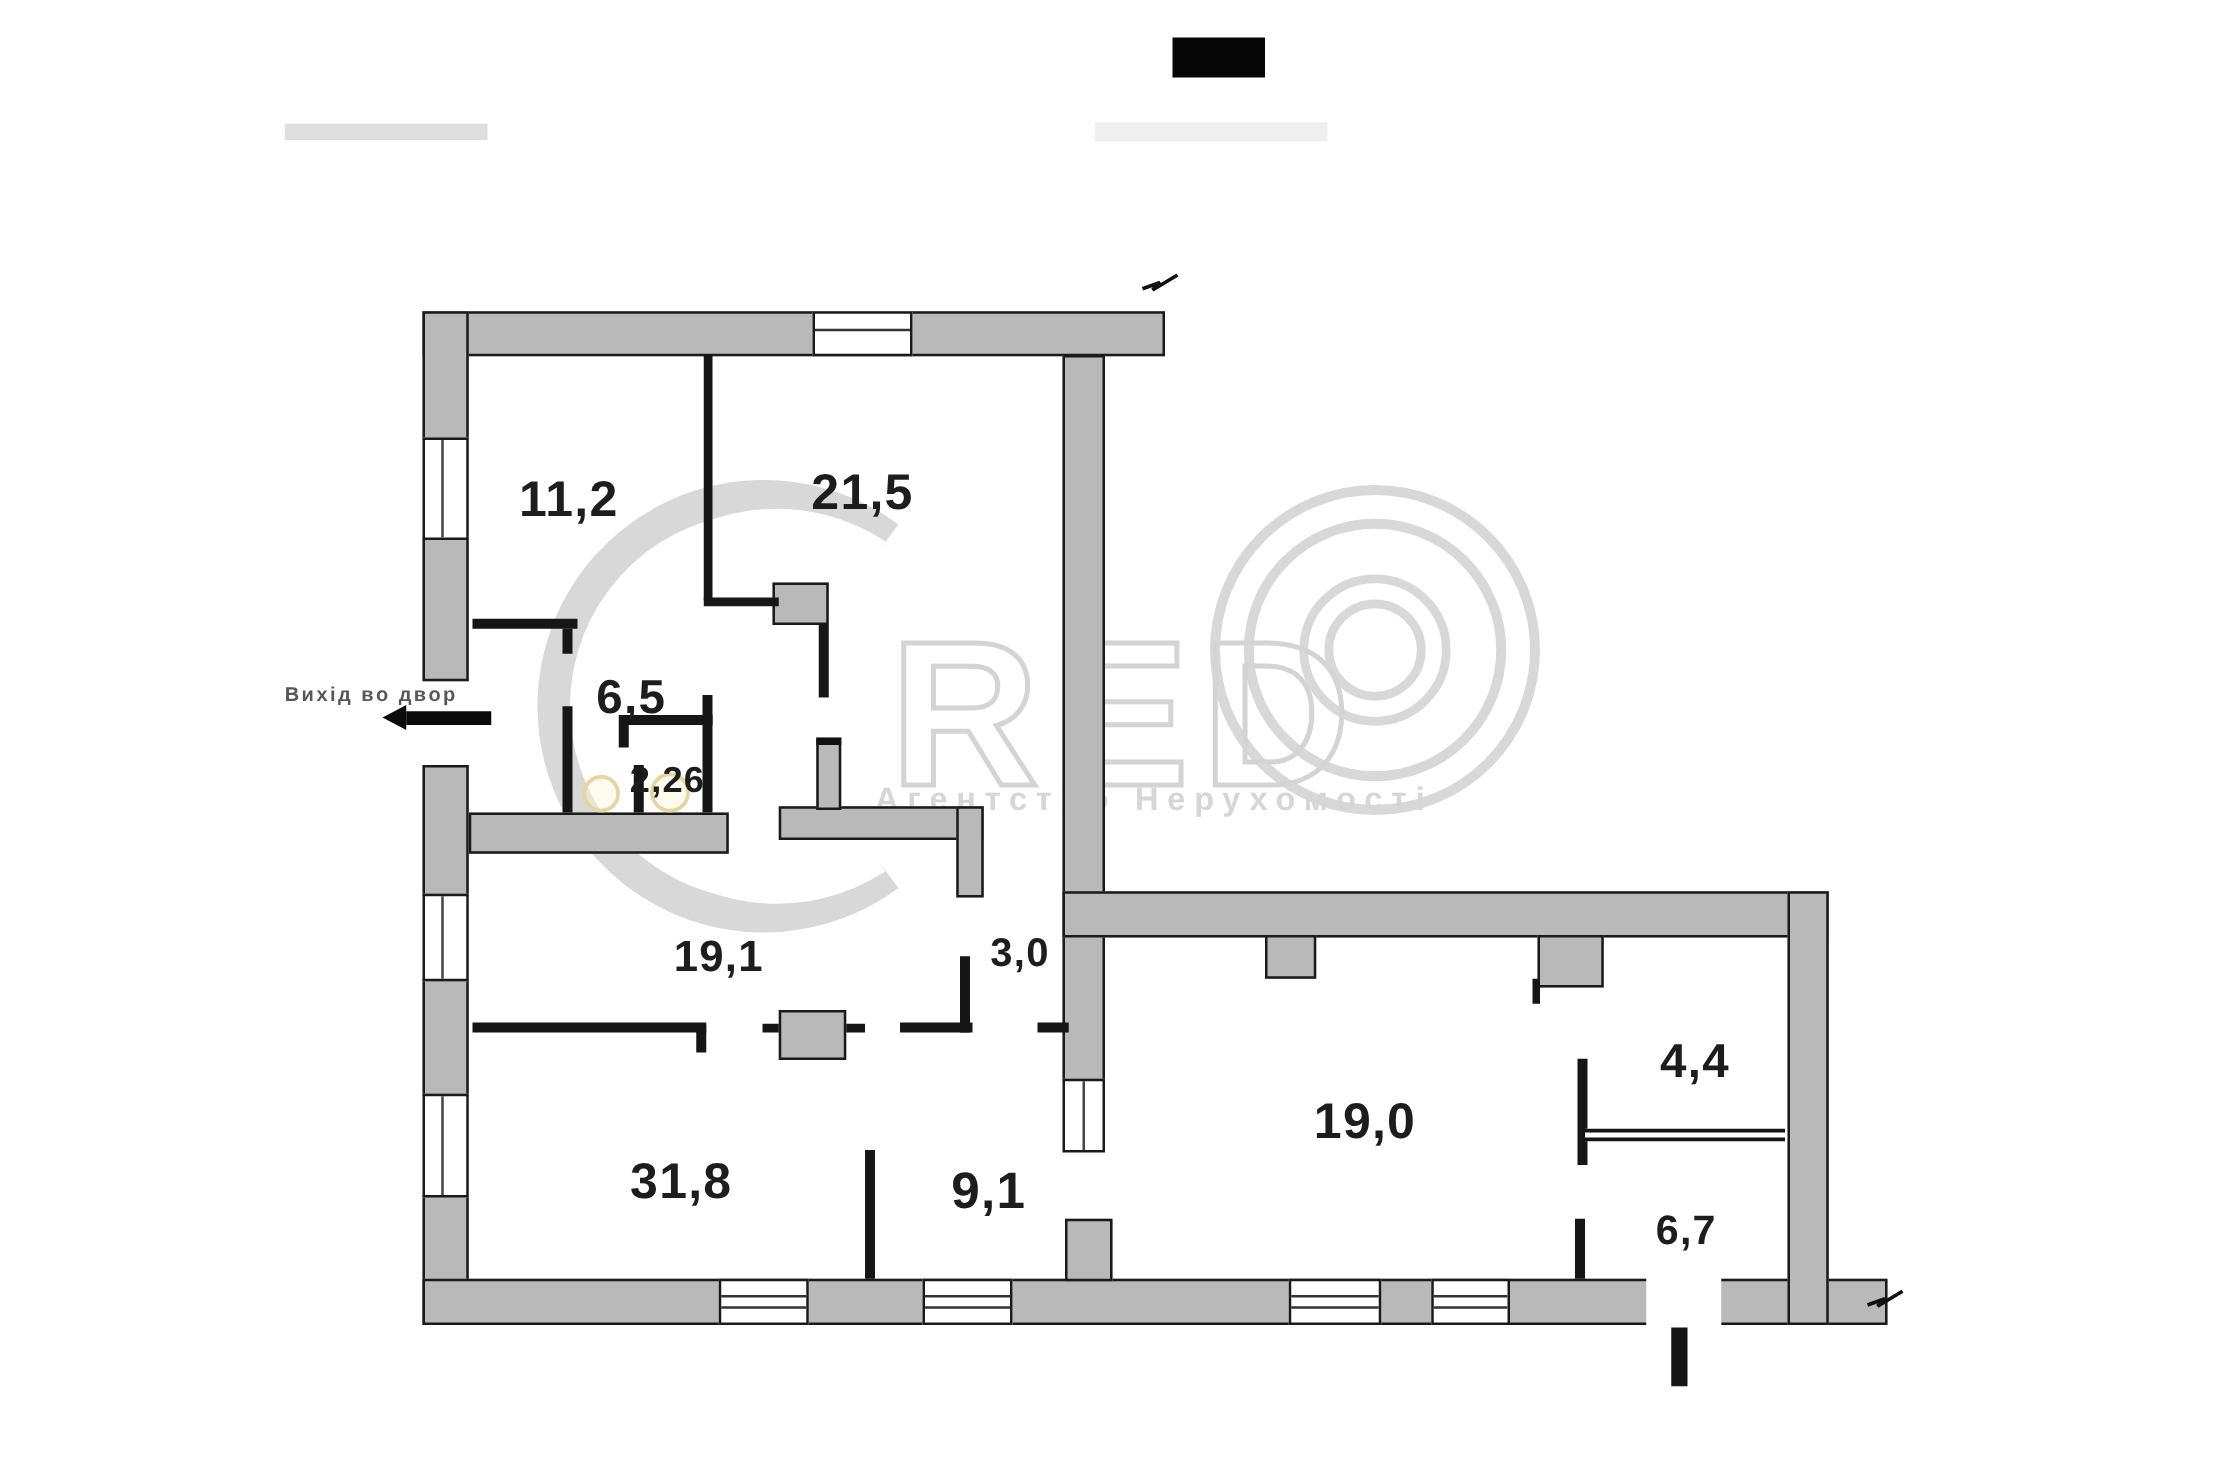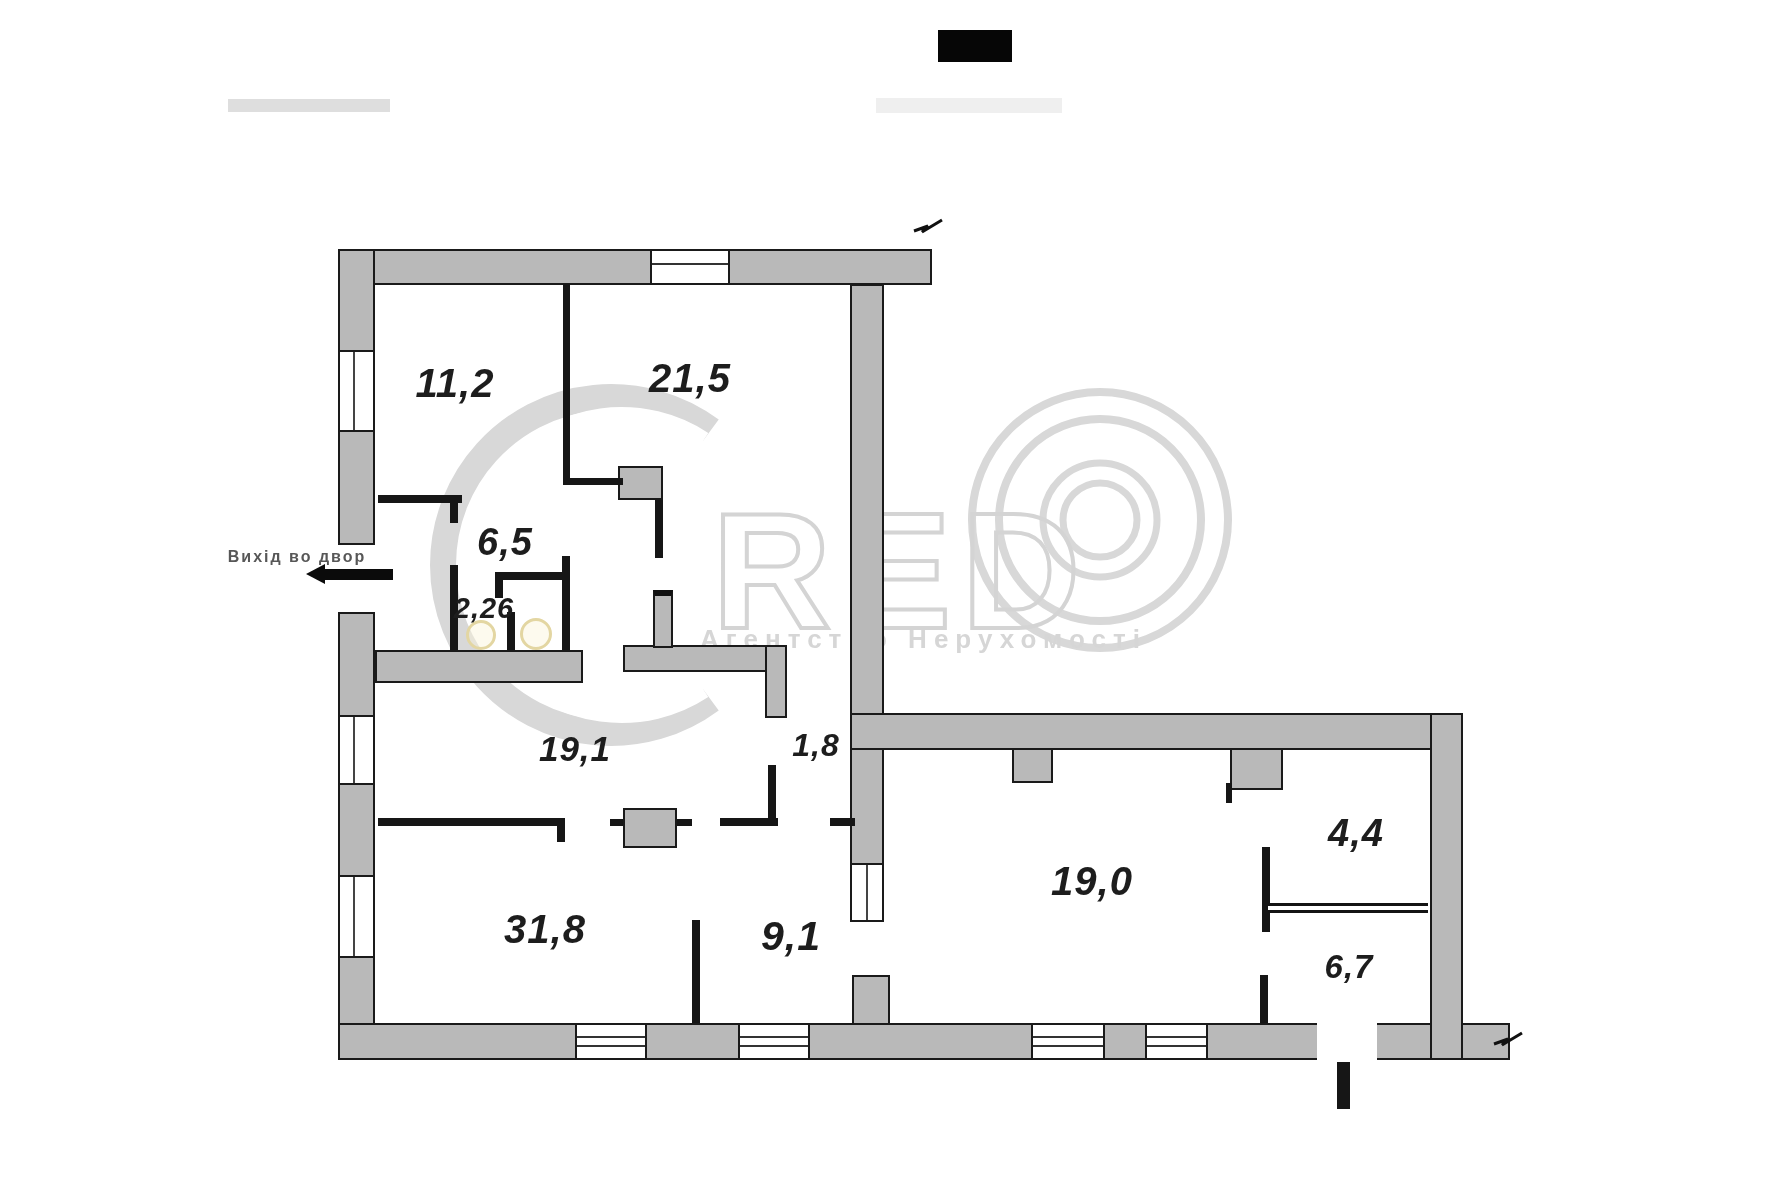--- a/index.html
+++ b/index.html
@@ -9,22 +9,22 @@
   
   #wm{z-index:1;left:0;top:0;}
   
   .wall{background:#b9b9b9;border:2px solid #1a1a1a;z-index:2;}
   .twall{background:#161616;z-index:3;}
   .win{background:#ffffff;border:2px solid #1a1a1a;z-index:4;}
   .win .vline{position:absolute;left:40%;top:0;bottom:0;width:2px;background:#444;}
   .win .hline1{position:absolute;left:0;right:0;top:32%;height:2px;background:#333;}
   .win .hline2{position:absolute;left:0;right:0;top:62%;height:2px;background:#333;}
   .gap{background:#ffffff;z-index:4;}
-  .room-label{z-index:6;transform:translate(-50%,-50%);font-weight:bold;font-style:italic;
-              color:#1d1d1d;white-space:nowrap;letter-spacing:1px;}
+  .room-label{z-index:6;transform:translate(-50%,-50%);font-weight:bold;
+              color:#1d1d1d;white-space:nowrap;letter-spacing:1px;margin-top:17px;}
   .fixture{border:3px solid #e3d6a2;border-radius:50%;background:rgba(250,244,218,.45);z-index:5;}
   .stub-top{border-top:6px solid #111;}
   .divider{background:#fff;border-top:3px solid #141414;border-bottom:3px solid #141414;z-index:3;}
   .exit-text{z-index:6;font-size:16px;color:#3a3a3a;letter-spacing:2px;transform:translate(-50%,-50%);
              white-space:nowrap;font-weight:bold;opacity:.85;}
   .arrow-bar{background:#0b0b0b;z-index:6;}
   .arrow-head{width:0;height:0;border-top:10px solid transparent;border-bottom:10px solid transparent;
               border-right:19px solid #0b0b0b;z-index:6;}
   .artifact{z-index:1;}
   svg{display:block;}
@@ -142,22 +142,22 @@
   <svg class="abs" style="left:912px;top:216px;z-index:6;" width="34" height="22" viewBox="0 0 34 22">
     <path d="M2 15 L16 10 L10 16 L30 4" stroke="#111" stroke-width="3" fill="none"></path>
   </svg>
   <svg class="abs" style="left:1492px;top:1028px;z-index:6;" width="34" height="22" viewBox="0 0 34 22">
     <path d="M2 16 L16 11 L10 17 L30 5" stroke="#111" stroke-width="3" fill="none"></path>
   </svg>
 
   <div class="abs room-label" style="left:455px;top:383px;font-size:40px;">11,2</div>
   <div class="abs room-label" style="left:690px;top:378px;font-size:40px;">21,5</div>
   <div class="abs room-label" style="left:505px;top:542px;font-size:38px;">6,5</div>
-  <div class="abs room-label" style="left:484px;top:608px;font-size:29px;">2,26</div>
+  <div class="abs room-label" style="left:534px;top:608px;font-size:29px;">2,26</div>
   <div class="abs room-label" style="left:575px;top:749px;font-size:35px;">19,1</div>
-  <div class="abs room-label" style="left:816px;top:745px;font-size:32px;">1,8</div>
+  <div class="abs room-label" style="left:816px;top:745px;font-size:32px;">3,0</div>
   <div class="abs room-label" style="left:545px;top:929px;font-size:40px;">31,8</div>
   <div class="abs room-label" style="left:791px;top:936px;font-size:41px;">9,1</div>
   <div class="abs room-label" style="left:1092px;top:881px;font-size:40px;">19,0</div>
   <div class="abs room-label" style="left:1356px;top:833px;font-size:38px;">4,4</div>
   <div class="abs room-label" style="left:1349px;top:967px;font-size:33px;">6,7</div>
 
 </div>
 
 </body></html>

